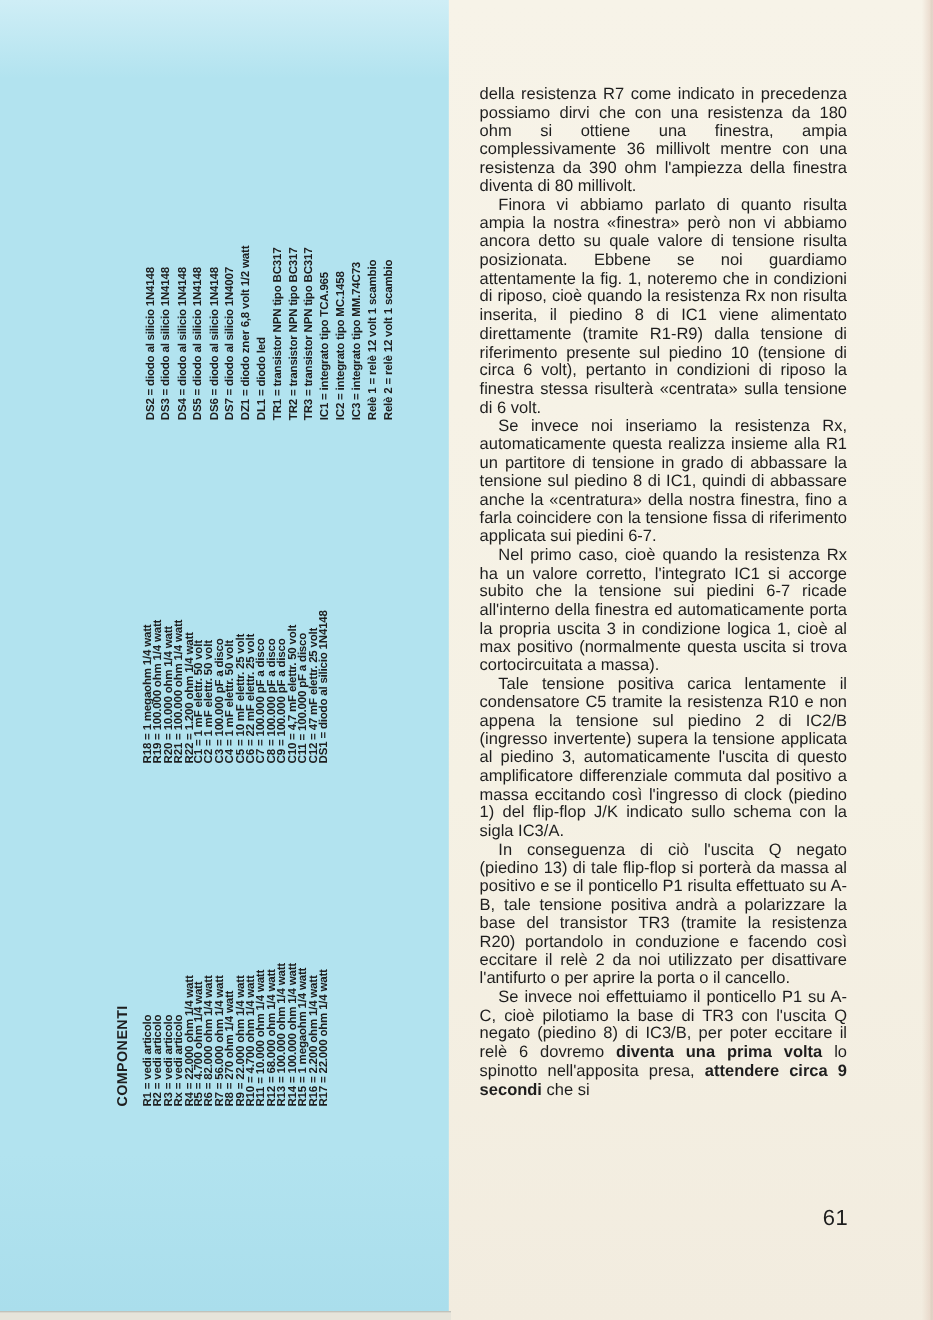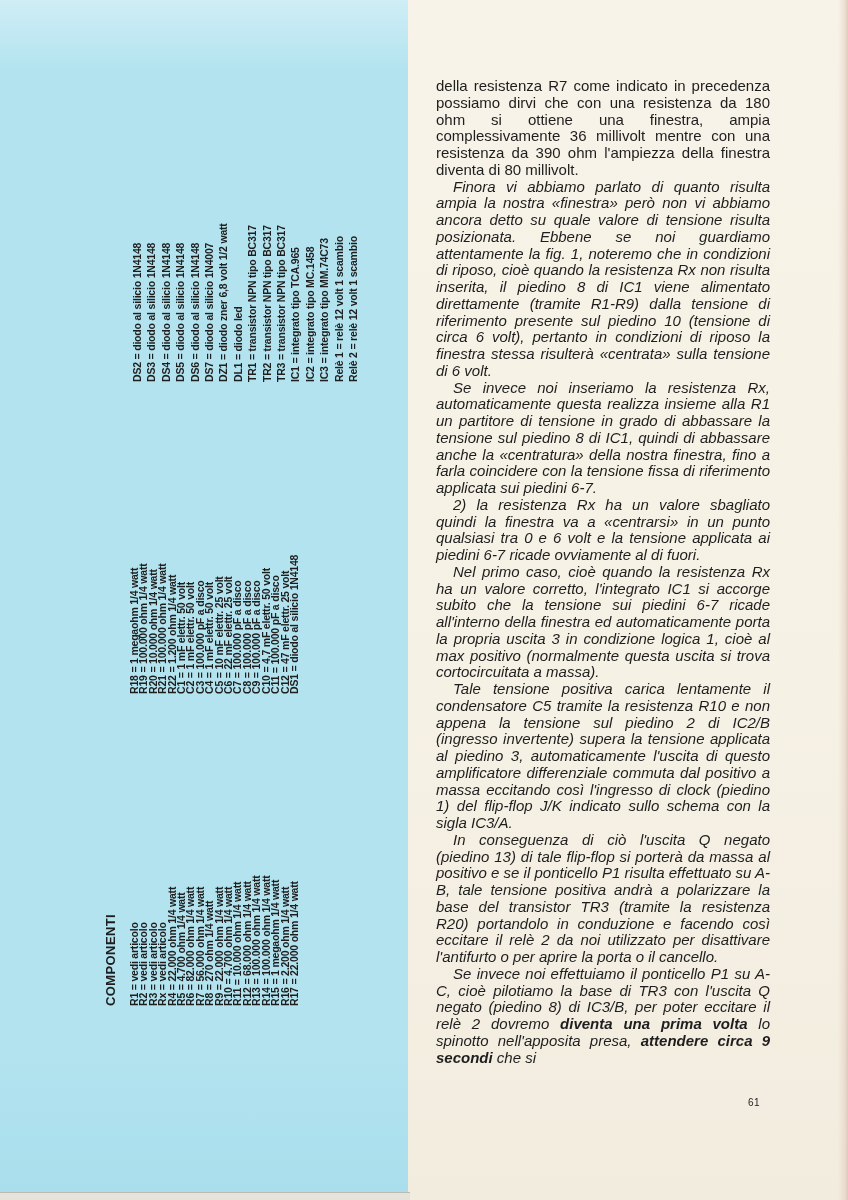--- a/index.html
+++ b/index.html
@@ -56,25 +56,25 @@
   }
   .comp-col:nth-child(3) .comp-line{line-height:14.4px;}
   
   .article{
     position:absolute;left:436px;top:78px;width:334px;
     font-size:15px;line-height:16.75px;
     text-align:justify;color:var(--ink);
     hyphens:auto;-webkit-hyphens:auto;
   }
   .article p{margin:0;}
-  .article p.indent{text-indent:17px;font-style:italic;}
+  .article p.indent{text-indent:17px;}
   .article .b{font-weight:bold;}
   .page-number{
     position:absolute;left:748px;top:1097px;
-    font-size:10px;color:var(--ink);letter-spacing:.5px;
+    font-size:20px;color:var(--ink);letter-spacing:.5px;
   }
 </style>
 </head>
 <body>
 
 <div class="page">
 
   <div class="cyan-panel">
     <div class="components-rotated">
       <div class="comp-title">COMPONENTI</div>
@@ -138,25 +138,24 @@
             <div class="comp-line">Relè 2 = relè 12 volt 1 scambio</div>
           </div>
         </div>
     </div>
   </div>
 
   <div class="article" lang="it">
       <p><span>della resistenza R7 come indicato in precedenza possiamo dirvi che con una resistenza da 180 ohm si ottiene una finestra, ampia complessivamente 36 millivolt mentre con una resistenza da 390 ohm l'ampiezza della finestra diventa di 80 millivolt.</span></p>
       <p class="indent"><span>Finora vi abbiamo parlato di quanto risulta ampia la nostra «finestra» però non vi abbiamo ancora detto su quale valore di tensione risulta posizionata. Ebbene se noi guardiamo attentamente la fig. 1, noteremo che in condizioni di riposo, cioè quando la resistenza Rx non risulta inserita, il piedino 8 di IC1 viene alimentato direttamente (tramite R1-R9) dalla tensione di riferimento presente sul piedino 10 (tensione di circa 6 volt), pertanto in condizioni di riposo la finestra stessa risulterà «centrata» sulla tensione di 6 volt.</span></p>
       <p class="indent"><span>Se invece noi inseriamo la resistenza Rx, automaticamente questa realizza insieme alla R1 un partitore di tensione in grado di abbassare la tensione sul piedino 8 di IC1, quindi di abbassare anche la «centratura» della nostra finestra, fino a farla coincidere con la tensione fissa di riferimento applicata sui piedini 6-7.</span></p>
-      <p class="indent"><span>2) la resistenza Rx ha un valore sbagliato quindi la finestra va a «centrarsi» in un punto qualsiasi tra 0 e 6 volt e la tensione applicata ai piedini 6-7 ricade ovviamente al di fuori.</span></p>
       <p class="indent"><span>Nel primo caso, cioè quando la resistenza Rx ha un valore corretto, l'integrato IC1 si accorge subito che la tensione sui piedini 6-7 ricade all'interno della finestra ed automaticamente porta la propria uscita 3 in condizione logica 1, cioè al max positivo (normalmente questa uscita si trova cortocircuitata a massa).</span></p>
       <p class="indent"><span>Tale tensione positiva carica lentamente il condensatore C5 tramite la resistenza R10 e non appena la tensione sul piedino 2 di IC2/B (ingresso invertente) supera la tensione applicata al piedino 3, automaticamente l'uscita di questo amplificatore differenziale commuta dal positivo a massa eccitando così l'ingresso di clock (piedino 1) del flip-flop J/K indicato sullo schema con la sigla IC3/A.</span></p>
       <p class="indent"><span>In conseguenza di ciò l'uscita Q negato (piedino 13) di tale flip-flop si porterà da massa al positivo e se il ponticello P1 risulta effettuato su A-B, tale tensione positiva andrà a polarizzare la base del transistor TR3 (tramite la resistenza R20) portandolo in conduzione e facendo così eccitare il relè 2 da noi utilizzato per disattivare l'antifurto o per aprire la porta o il cancello.</span></p>
-      <p class="indent"><span>Se invece noi effettuiamo il ponticello P1 su A-C, cioè pilotiamo la base di TR3 con l'uscita Q negato (piedino 8) di IC3/B, per poter eccitare il relè 2 dovremo </span><span class="b">diventa una prima volta</span><span> lo spinotto nell'apposita presa, </span><span class="b">attendere circa 9 secondi</span><span> che si</span></p>
+      <p class="indent"><span>Se invece noi effettuiamo il ponticello P1 su A-C, cioè pilotiamo la base di TR3 con l'uscita Q negato (piedino 8) di IC3/B, per poter eccitare il relè 6 dovremo </span><span class="b">diventa una prima volta</span><span> lo spinotto nell'apposita presa, </span><span class="b">attendere circa 9 secondi</span><span> che si</span></p>
     </div>
 
   <div class="page-number">61</div>
 
   <div class="bottom-edge"></div>
   <div class="right-edge"></div>
 
 </div>
 
 </body></html>

